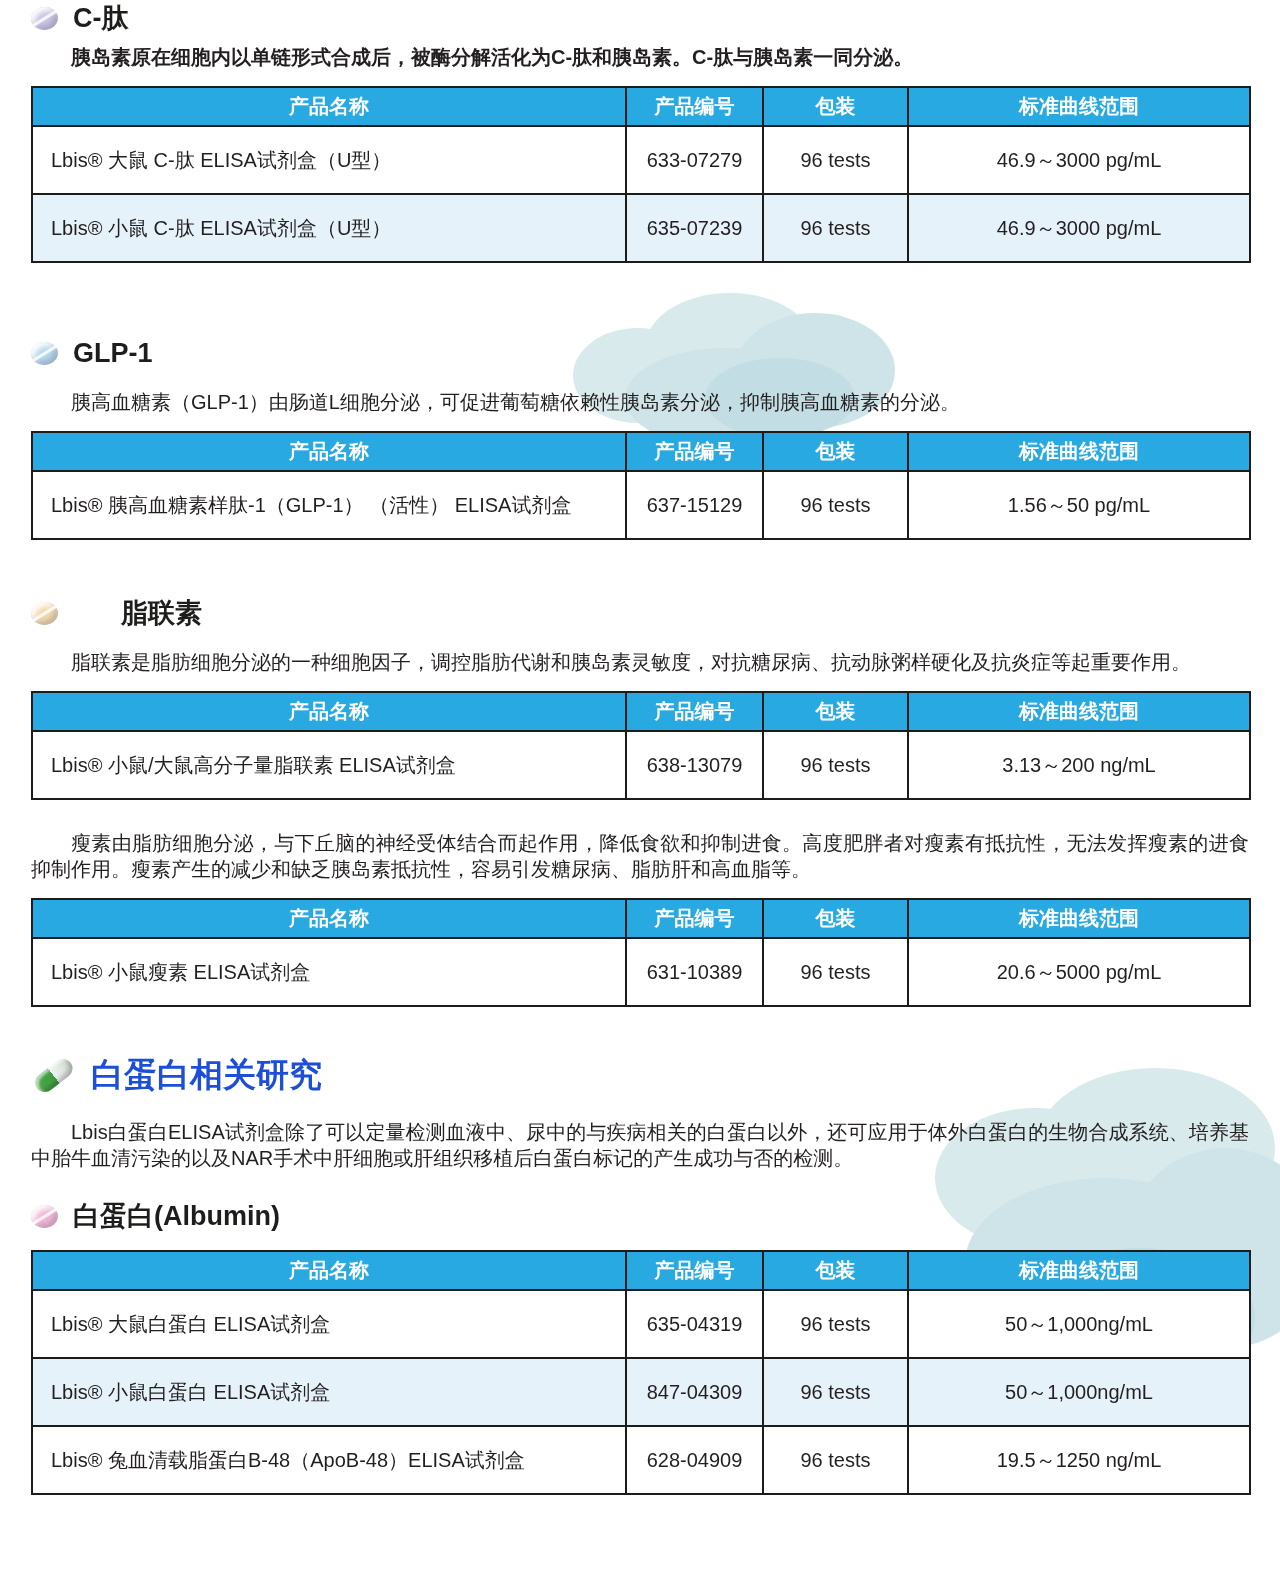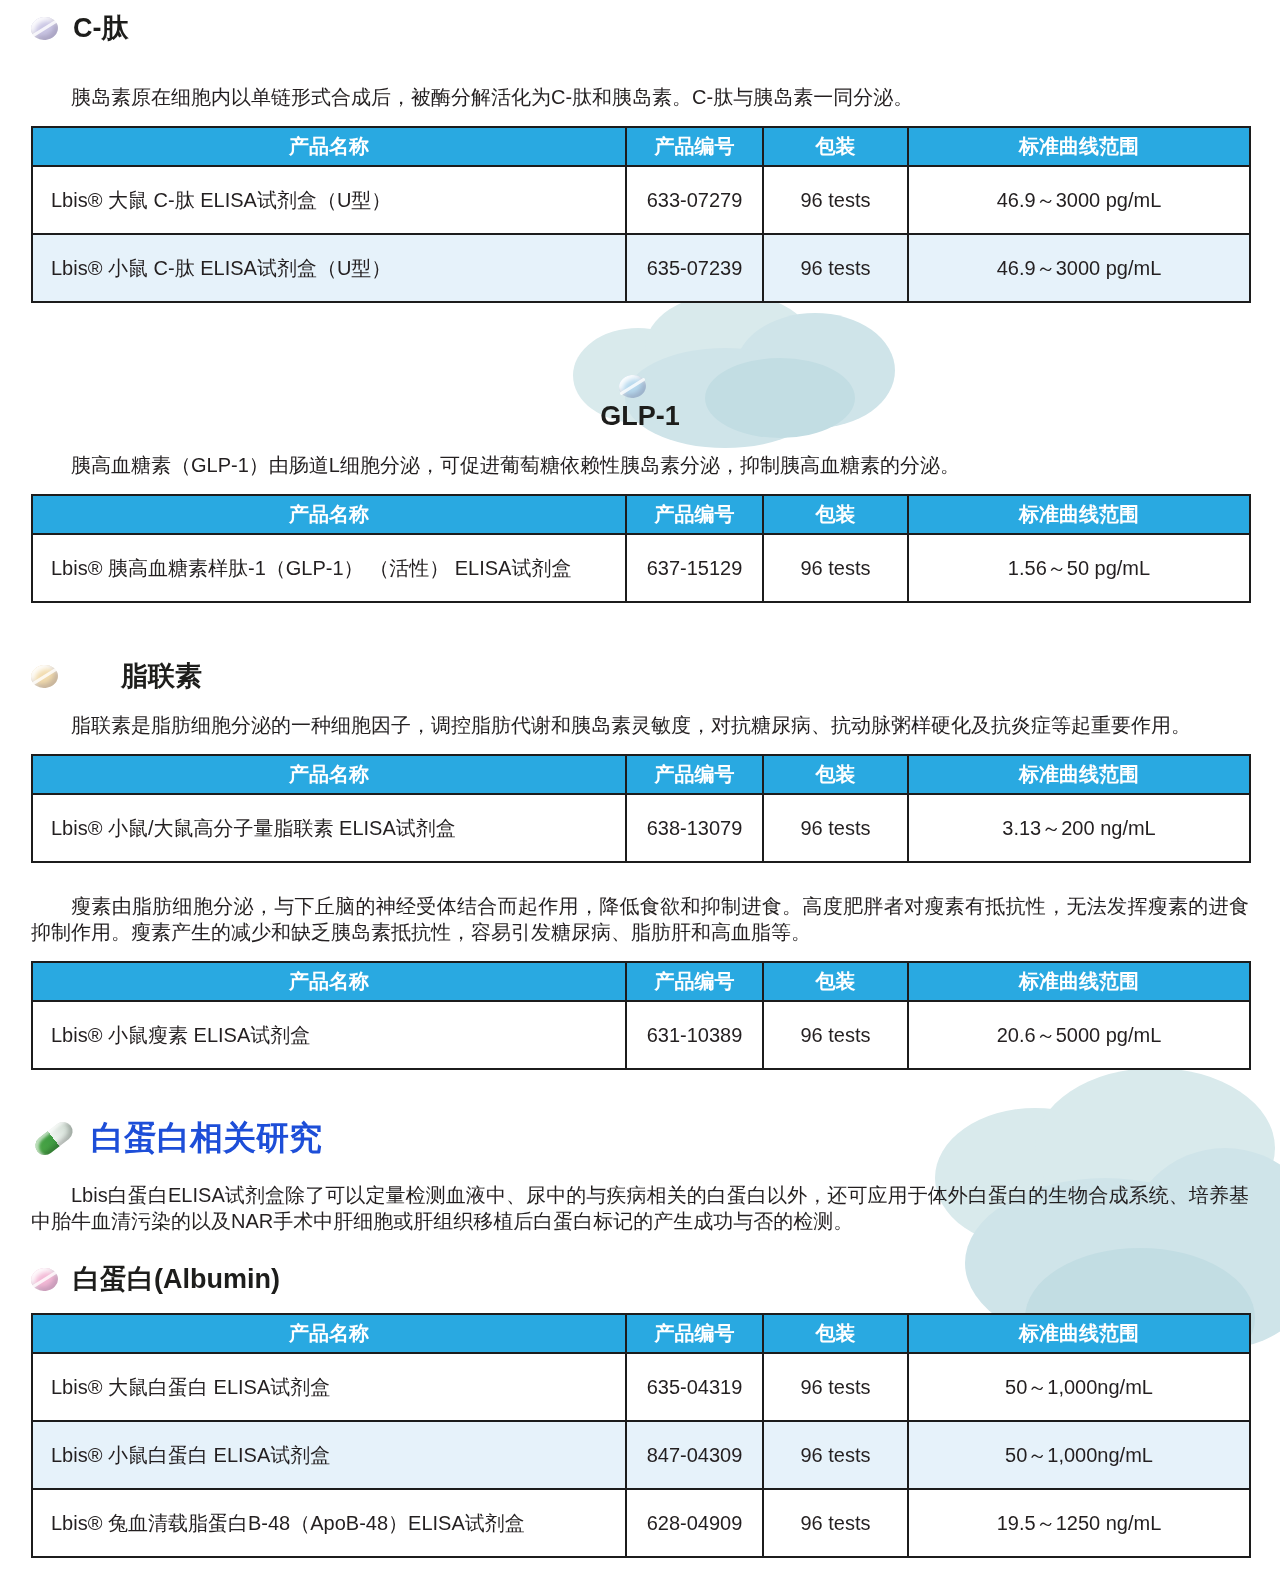--- a/index.html
+++ b/index.html
@@ -13,22 +13,22 @@
   .cloud i{position:absolute;display:block;border-radius:50%;}
   .cloud-top{left:565px;top:288px;width:340px;height:165px;}
   .cloud-bottom{left:905px;top:1068px;width:420px;height:400px;}
   .c1{background:#d9eaec;}
   .c2{background:#cfe4e9;}
   .c3{background:#c2dde3;}
   .content{position:relative;z-index:1;padding:0 31px;}
   
   .sec-head{display:flex;align-items:center;margin:0;}
   .sec-head .sec-title{font-size:27px;font-weight:bold;color:#1d1d1b;line-height:36px;}
-  .head-1{padding-top:10px;}
-  .head-2{margin-top:72px;flex-direction:column;}
+  .head-1{}
+  .head-2{margin-top:72px;}
   .head-3{margin-top:55px;gap:48px;}
   .head-4{margin-top:50px;}
   .head-6{margin-top:27px;}
   .group-head{display:flex;align-items:center;margin-top:45px;}
   .group-head .group-title{font-size:33px;font-weight:bold;color:#1d4ed8;line-height:46px;margin-left:6px;text-align:center;}
   
   .pill{
     display:inline-block;width:27px;height:23px;border-radius:50%;
     position:relative;margin-right:15px;flex:0 0 auto;
     transform:rotate(-6deg);
@@ -47,21 +47,21 @@
     display:inline-block;width:42px;height:19px;border-radius:10px;flex:0 0 auto;
     margin:0 10px 0 2px;transform:rotate(-38deg);
     background:linear-gradient(90deg,#4ca747 0%,#3e9a41 49%,#eef3ef 49%,#ccd9cf 100%);
     box-shadow:inset 2px 3px 3px rgba(255,255,255,.65), inset -2px -4px 4px rgba(0,0,0,.22);
   }
   
   .desc{
     margin:18px 0 0 0;font-size:20px;line-height:26px;color:#231f20;
     text-indent:2em;text-align:justify;
   }
-  .desc-1{margin-top:38px;}
+  .desc-1{margin-top:8px;font-weight:bold;}
   .desc-4{margin-top:30px;}
   
   table.products{
     border-collapse:collapse;table-layout:fixed;width:1218px;
     margin-top:16px;background:#ffffff;border-radius:10px;
   }
   .tbl-1{margin-top:18px;}
   .tbl-4{margin-top:20px;}
   table.products th{
     background:#29a9e1;color:#ffffff;font-weight:bold;font-size:20px;

